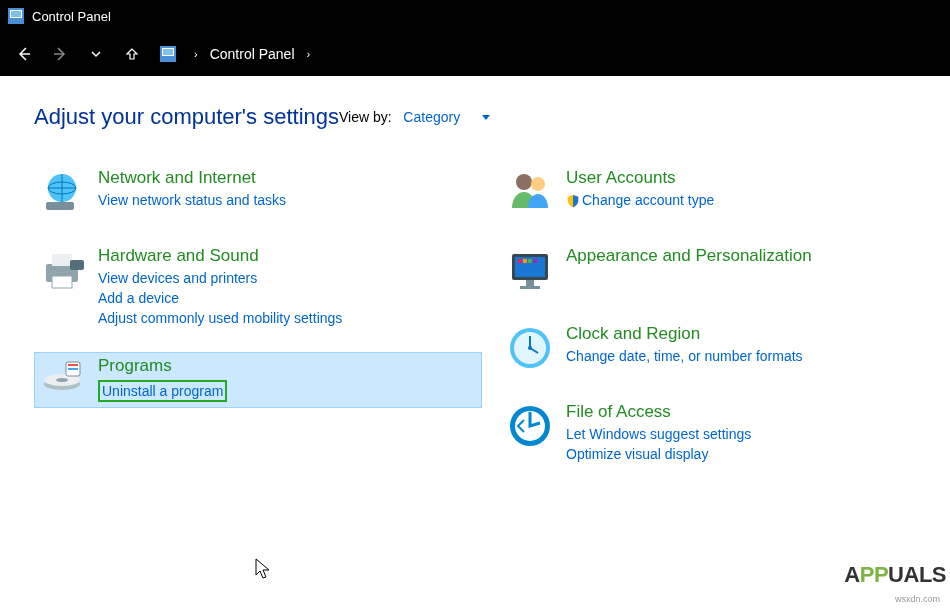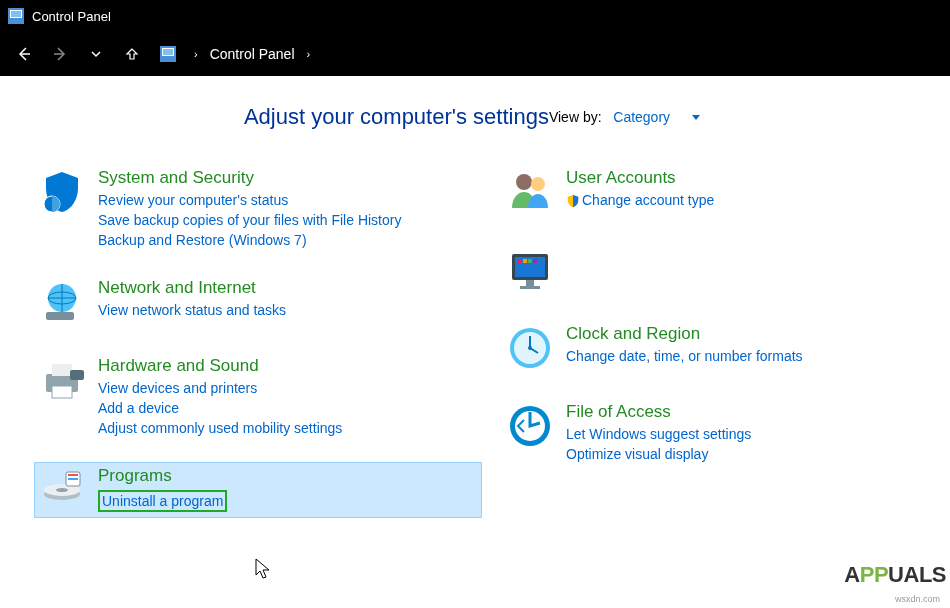--- a/index.html
+++ b/index.html
@@ -10,21 +10,21 @@
     .titlebar-text { font-size: 13px; }
     
     .navbar { background: #000; color: #fff; height: 44px; display: flex; align-items: center; padding: 0 10px; gap: 8px; }
     .nav-btn { width: 28px; height: 28px; display: flex; align-items: center; justify-content: center; cursor: pointer; }
     .nav-btn svg { width: 16px; height: 16px; fill: #fff; }
     .addr-icon { width: 16px; height: 16px; margin: 0 6px; }
     .addr-sep { color: #fff; font-size: 11px; padding: 0 4px; }
     .addr-text { font-size: 14px; }
     
     .content { padding: 28px 0 0 34px; display: flex; }
-    .heading-row { display: flex; justify-content: center; align-items: center; padding-right: 40px; }
+    .heading-row { display: flex; justify-content: flex-start; align-items: center; padding-right: 40px; }
     .heading { color: #003399; font-size: 22px; font-weight: 400; }
     .viewby { font-size: 14px; color: #000; }
     .viewby-link { color: #0066cc; cursor: pointer; display: inline-flex; align-items: center; gap: 22px; }
     .chevron-down { width: 0; height: 0; border-left: 4px solid transparent; border-right: 4px solid transparent; border-top: 5px solid #0066cc; display: inline-block; }
     
     .categories { display: flex; margin-top: 34px; gap: 20px; }
     .col { width: 470px; }
     .cat { display: flex; gap: 12px; margin-bottom: 22px; padding: 4px; }
     .cat.highlighted { background: #cce8ff; border: 1px solid #99d1ff; padding: 3px; }
     .cat-icon { width: 48px; height: 48px; flex-shrink: 0; }
@@ -94,33 +94,20 @@
         <span class="viewby-link">
           <span>Category</span>
             <span class="chevron-down"></span>
         </span>
       </div>
     </div>
 
     <div class="categories">
       <div class="col">
 
-        <div class="cat">
-          <svg class="cat-icon" viewBox="0 0 48 48">
-              <path d="M24 4l-16 6v10c0 12 7 22 16 24 9-2 16-12 16-24V10z" fill="#0078d4"></path>
-              <circle cx="14" cy="36" r="8" fill="#0078d4" stroke="#fff" stroke-width="1"></circle>
-              <path d="M14 28a8 8 0 010 16z" fill="#40a0e0"></path>
-            </svg>
-          <div class="cat-body">
-            <div class="cat-title">System and Security</div>
-            <a class="cat-link">Review your computer's status</a>
-            <a class="cat-link">Save backup copies of your files with File History</a>
-            <a class="cat-link">Backup and Restore (Windows 7)</a>
-          </div>
-        </div>
 
         <div class="cat">
           <svg class="cat-icon" viewBox="0 0 48 48">
               <circle cx="24" cy="20" r="14" fill="#4fc3f7"></circle>
               <ellipse cx="24" cy="20" rx="14" ry="6" fill="none" stroke="#0277bd" stroke-width="1"></ellipse>
               <path d="M24 6v28M10 20h28" stroke="#0277bd" stroke-width="1"></path>
               <rect x="8" y="34" width="28" height="8" rx="2" fill="#78909c"></rect>
             </svg>
           <div class="cat-body">
             <div class="cat-title">Network and Internet</div>
@@ -183,20 +170,23 @@
           <svg class="cat-icon" viewBox="0 0 48 48">
               <rect x="6" y="8" width="36" height="26" rx="2" fill="#37474f"></rect>
               <rect x="9" y="11" width="30" height="20" fill="#1976d2"></rect>
               <rect x="12" y="13" width="4" height="4" fill="#e91e63"></rect>
               <rect x="17" y="13" width="4" height="4" fill="#ff9800"></rect>
               <rect x="22" y="13" width="4" height="4" fill="#4caf50"></rect>
               <rect x="27" y="13" width="4" height="4" fill="#9c27b0"></rect>
               <rect x="20" y="34" width="8" height="6" fill="#78909c"></rect>
               <rect x="14" y="40" width="20" height="3" fill="#78909c"></rect>
             </svg>
+          <div class="cat-body">
+            <div class="cat-title">Appearance and Personalization</div>
+          </div>
         </div>
 
         <div class="cat">
           <svg class="cat-icon" viewBox="0 0 48 48">
               <circle cx="24" cy="24" r="20" fill="#4fc3f7"></circle>
               <circle cx="24" cy="24" r="16" fill="#e1f5fe"></circle>
               <path d="M24 12v12l8 5" stroke="#0277bd" stroke-width="2" fill="none"></path>
               <circle cx="24" cy="24" r="2" fill="#0277bd"></circle>
             </svg>
           <div class="cat-body">

